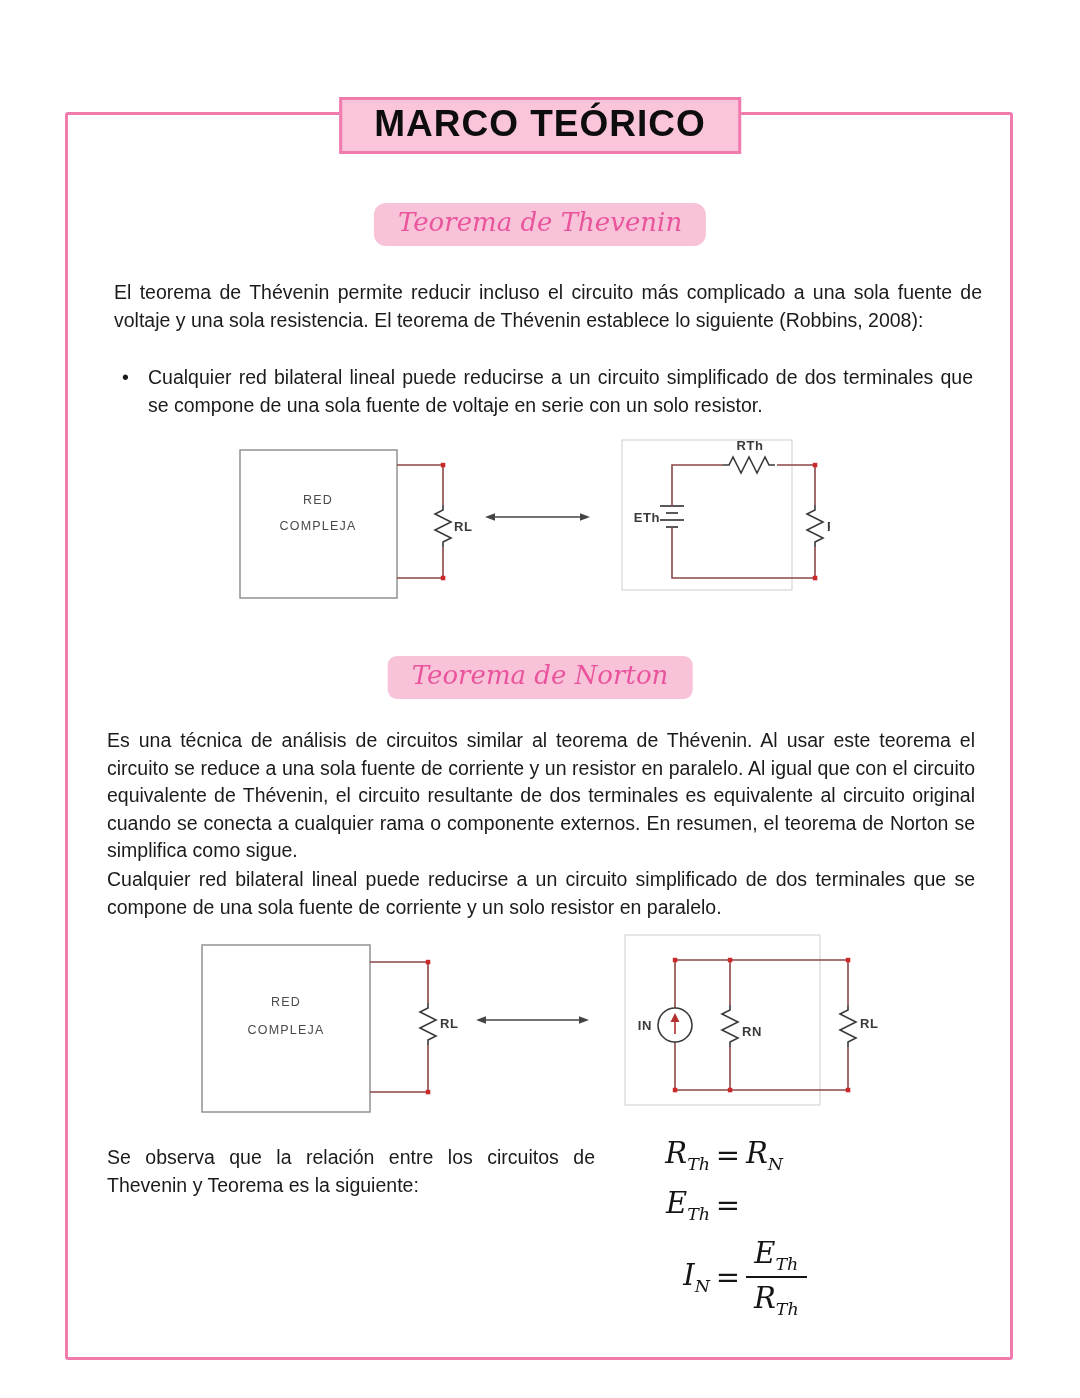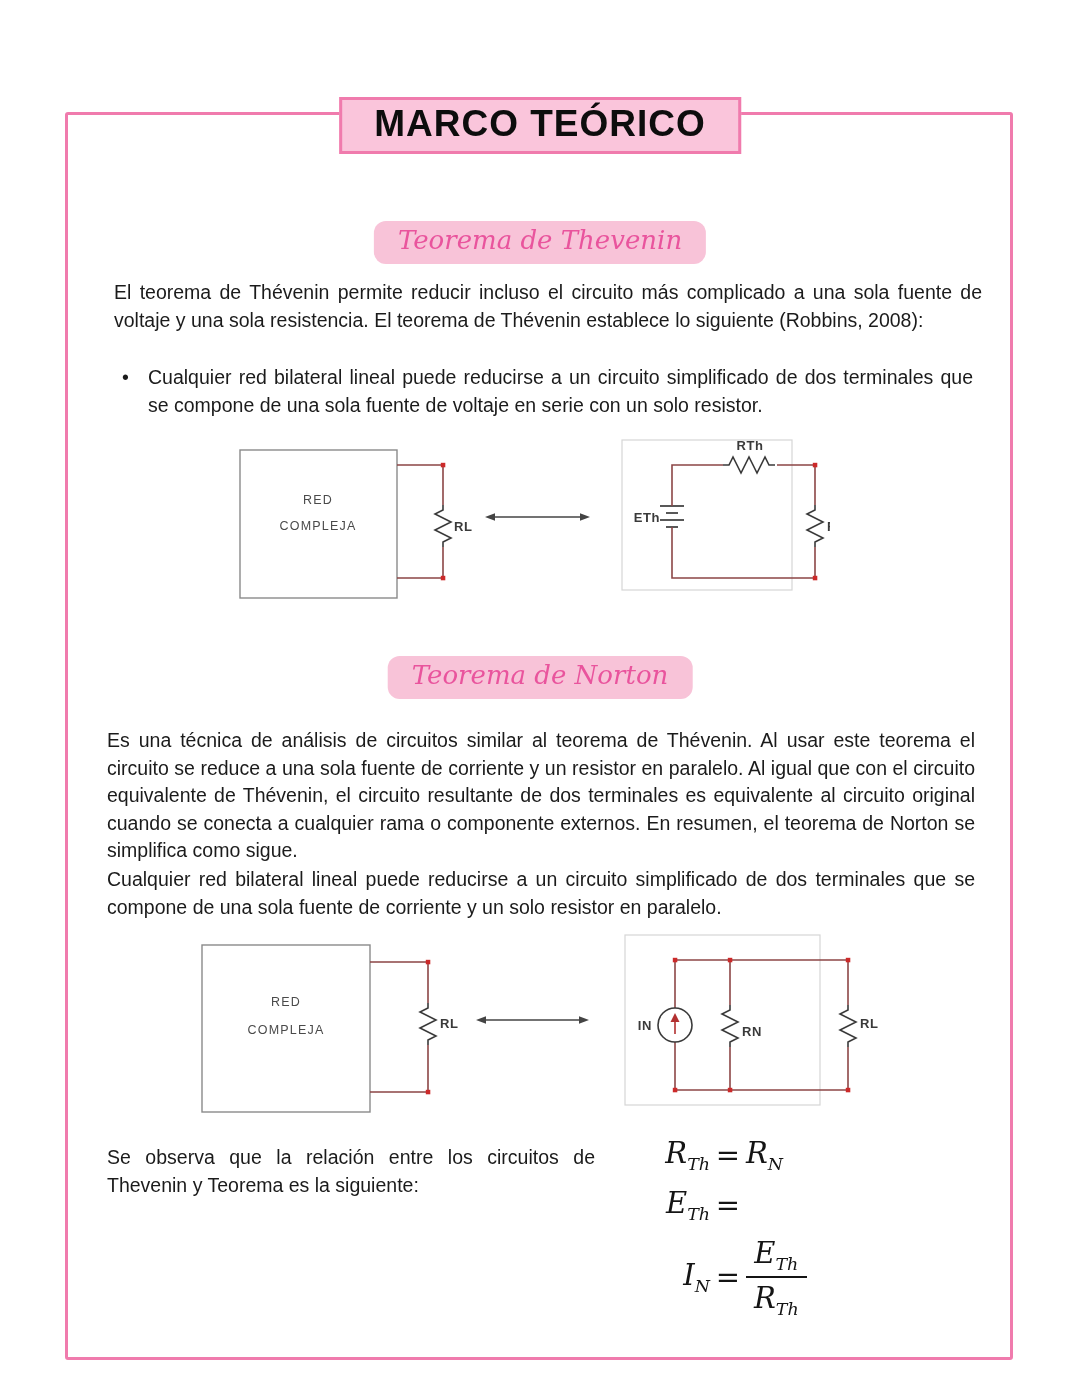--- a/index.html
+++ b/index.html
@@ -17,22 +17,22 @@
   .frame{position:absolute;left:65px;top:112px;width:942px;height:1242px;
          border:3px solid var(--pink-border);border-radius:3px;}
   .title-box{position:absolute;top:84px;left:50%;transform:translateX(-50%);
              background:var(--pink-fill);border:3px solid var(--pink-border);
              padding:3px 32px 6px;z-index:2;margin-top:13px;}
   .title-box span{font-size:37px;font-weight:800;letter-spacing:1px;color:#0d0d0d;}
   .pill{position:absolute;left:50%;transform:translateX(-50%);
         background:#f8c3d8;border-radius:12px;padding:4px 24px 9px;z-index:1;}
   .pill span{font-family:"DejaVu Serif",serif;font-style:italic;font-size:26px;
              color:var(--pink-text);}
-  .pill1{top:221px;}
-  .pill2{top:656px;}
+  .pill1{top:203px;}
+  .pill2{top:656px;border-radius:9px;}
   .para{position:absolute;margin:0;font-size:19.5px;line-height:27.5px;
         text-align:justify;color:var(--ink);}
   .para1{left:114px;top:279px;width:868px;}
   .para2{left:107px;top:727px;width:868px;}
   .para3{left:107px;top:866px;width:868px;}
   .bullet-row{position:absolute;left:122px;top:364px;width:851px;display:flex;}
   .bullet-dot{width:26px;flex:0 0 26px;font-size:19.5px;line-height:27.5px;}
   .bullet-text{flex:1;font-size:19.5px;line-height:27.5px;text-align:justify;}
   .diagram{position:absolute;}
   .diagram1{left:230px;top:438px;}

